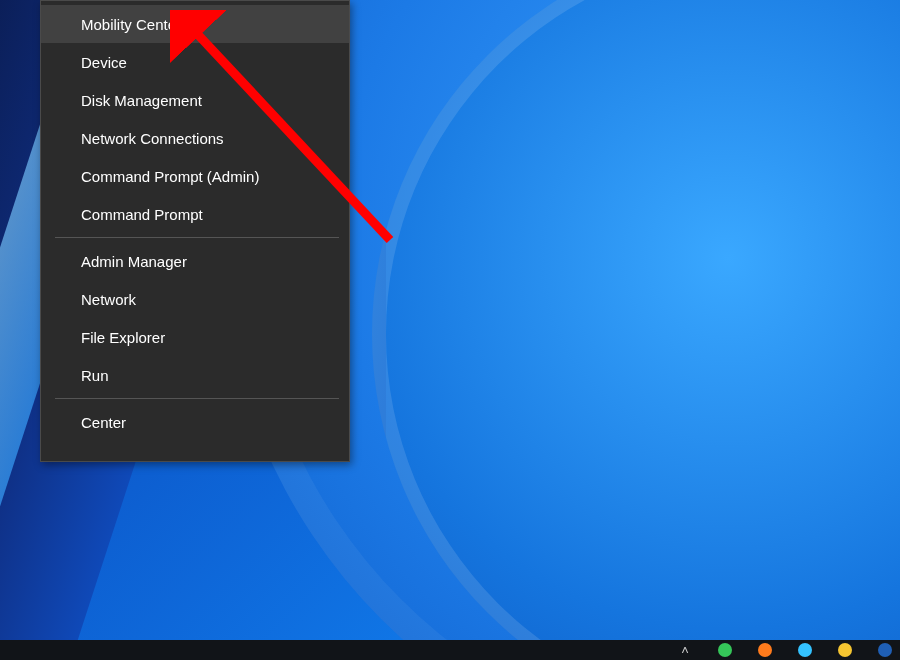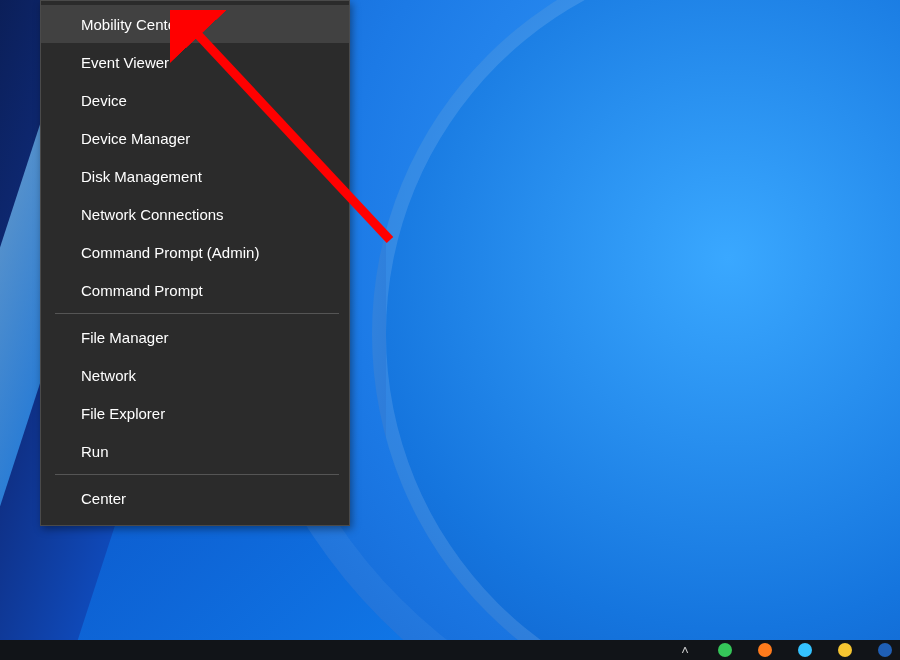--- a/index.html
+++ b/index.html
@@ -53,21 +53,21 @@
   }
 
   
   .menu{
     position:absolute;
     left:40px;top:0;
     width:310px;
     background:#2b2b2b;
     border:1px solid #4a4a4a;
     box-shadow:2px 3px 8px rgba(0,0,0,.4);
-    padding:4px 0 8px 0;
+    padding:4px 0 20px 0;
     box-sizing:border-box;
   }
   .menu-item{
     display:flex;
     align-items:center;
     padding:0 12px 0 40px;
     height:38px;
     font-size:15px;
     color:#fff;
     white-space:nowrap;
@@ -129,43 +129,37 @@
   <div class="slash2"></div>
   <div class="ring ring1"></div>
   <div class="ring ring2"></div>
 </div>
 
 <div class="menu" id="menu">
     <div class="menu-item highlight">
       <span>Mobility Center</span>
     </div>
     <div class="menu-item">
-      <span>Event Viewer</span>
-    </div>
-    <div class="menu-item">
       <span>Device</span>
     </div>
     <div class="menu-item">
-      <span>Device Manager</span>
-    </div>
-    <div class="menu-item">
       <span>Disk Management</span>
     </div>
     <div class="menu-item">
       <span>Network Connections</span>
     </div>
     <div class="menu-item">
       <span>Command Prompt (Admin)</span>
     </div>
     <div class="menu-item">
       <span>Command Prompt</span>
     </div>
     <div class="menu-sep"></div>
     <div class="menu-item">
-      <span>File Manager</span>
+      <span>Admin Manager</span>
     </div>
     <div class="menu-item">
       <span>Network</span>
     </div>
     <div class="menu-item">
       <span>File Explorer</span>
     </div>
     <div class="menu-item">
       <span>Run</span>
     </div>

